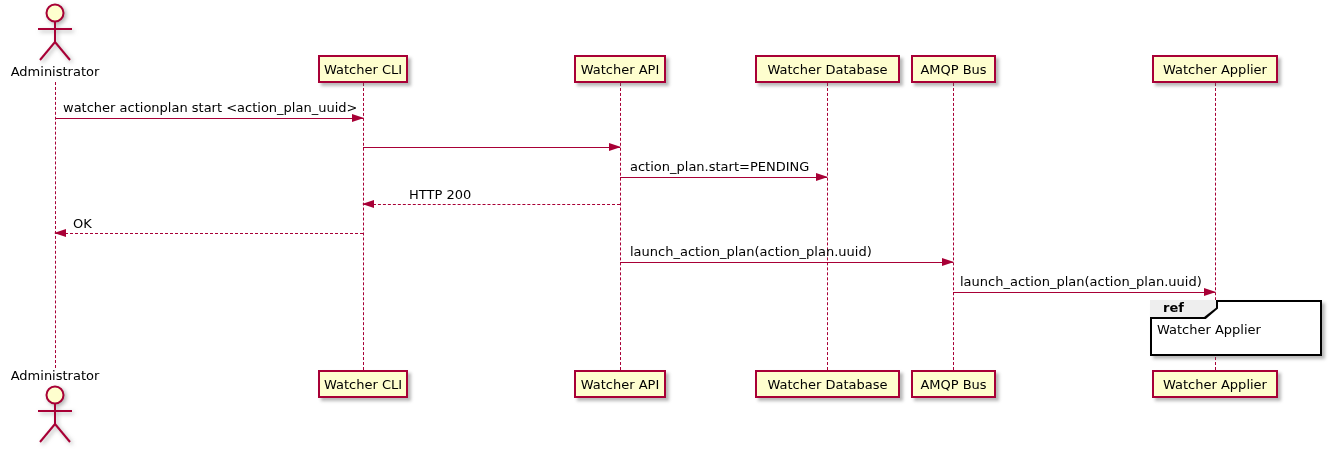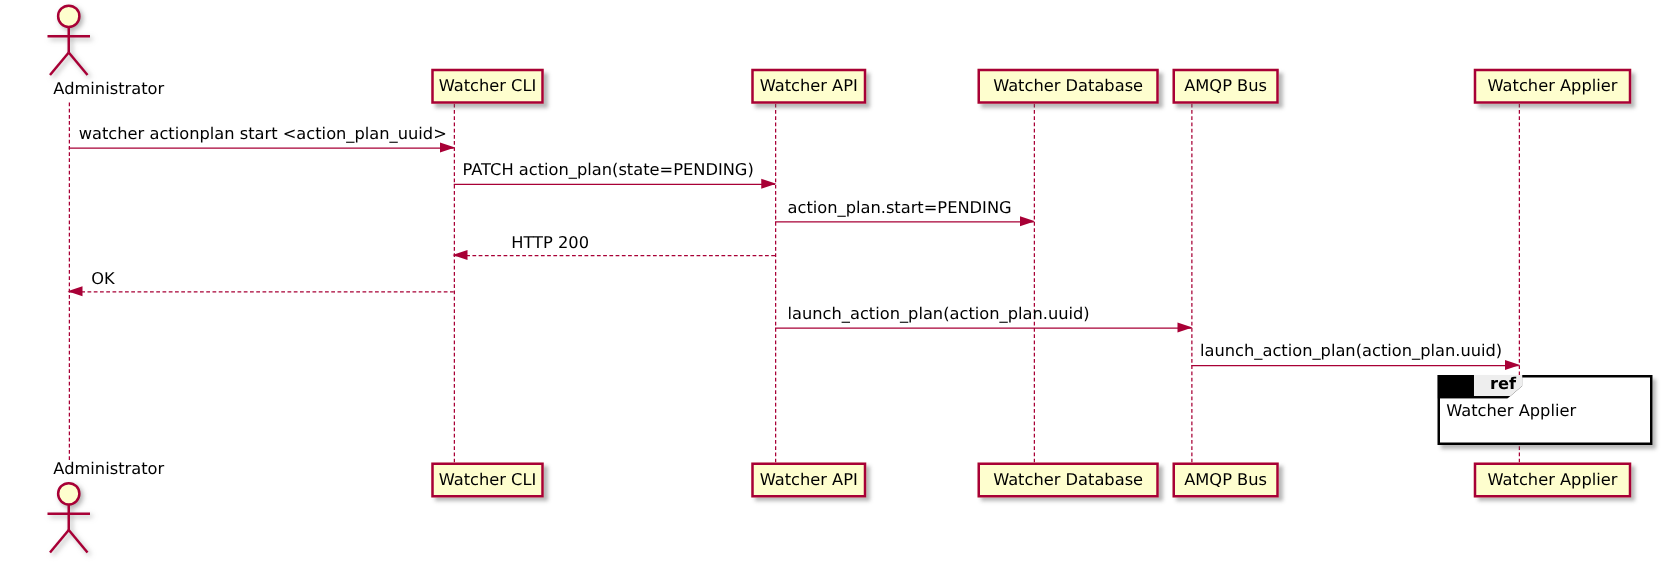--- a/index.html
+++ b/index.html
@@ -24,31 +24,29 @@
     background: #FEFECE;
     border: 2px solid #A80036;
     box-sizing: border-box;
     box-shadow: 3px 3px 3px rgba(100,100,100,0.45);
     display: flex;
     align-items: center;
     justify-content: center;
     font-size: 13px;
     white-space: nowrap;
     z-index: 3;
-    margin-left: 27px;
   }
   .actor-wrap { position: absolute; z-index: 3; }
   .actor-label {
     position: absolute;
     width: 110px;
     text-align: center;
     font-size: 13px;
     z-index: 3;
     white-space: nowrap;
-    padding-left: 32px;
   }
   .actor-svg { filter: drop-shadow(2px 2px 2px rgba(100,100,100,0.5)); }
   .mlabel {
     position: absolute;
     font-size: 13px;
     white-space: nowrap;
     z-index: 4;
   }
   .arrow {
     position: absolute;
@@ -87,21 +85,20 @@
     position: absolute;
     left: 0; top: 0;
     width: 66px; height: 17px;
     background: #EEEEEE;
     clip-path: polygon(0 0, 100% 0, 100% 45%, 82% 100%, 0 100%);
     font-weight: bold;
     font-size: 13px;
     line-height: 16px;
     padding-left: 13px;
     box-sizing: border-box;
-    margin-left: 29px;
   }
   .ref-body {
     position: absolute;
     left: 5px; top: 20px;
     font-size: 13px;
     line-height: 16px;
     white-space: nowrap;
   }
 </style>
 </head>
@@ -131,21 +128,20 @@
   <div class="pbox" style="left:574px;  top:55px; width:92px;">Watcher API</div>
   <div class="pbox" style="left:755px;  top:55px; width:145px;">Watcher Database</div>
   <div class="pbox" style="left:911px;  top:55px; width:85px;">AMQP Bus</div>
   <div class="pbox" style="left:1152px; top:55px; width:126px;">Watcher Applier</div>
 
   <div class="mlabel" style="left:63px; top:100px;">watcher actionplan start &lt;action_plan_uuid&gt;</div>
   <div class="arrow solid" style="left:55px; top:118px; width:308px;">
       <i class="head right"></i>
     </div>
 
-  <div class="mlabel" style="left:370px; top:129px;">PATCH action_plan(state=PENDING)</div>
   <div class="arrow solid" style="left:363px; top:147px; width:257px;">
       <i class="head right"></i>
     </div>
 
   <div class="mlabel" style="left:630px; top:159px;">action_plan.start=PENDING</div>
   <div class="arrow solid" style="left:620px; top:177px; width:207px;">
       <i class="head right"></i>
     </div>
 
   <div class="mlabel" style="left:386px; top:187px;margin-left:23px;">HTTP 200</div>

